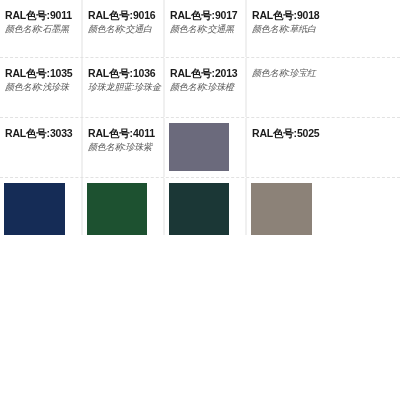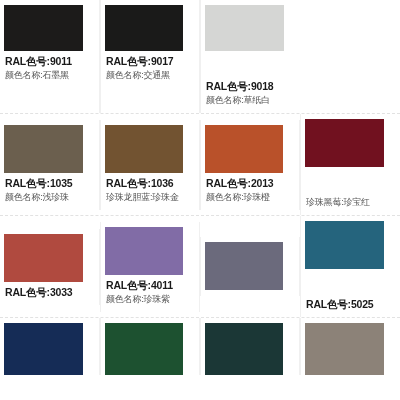--- a/index.html
+++ b/index.html
@@ -23,36 +23,35 @@
     display: flex;
     width: 400px;
     box-sizing: border-box;
     position: relative;
   }
   .row + .row {
     border-top: 1px dashed #e2e2e2;
     align-items: center;
   }
   .card {
-    width: 100px;
+    width: 82px;
     box-sizing: border-box;
     padding: 5px 16px 6px 4px;
     background: #ffffff;
     border: 1px solid #f0f0f0;
     border-top: none;
     border-bottom: none;
     display: flex;
-    flex-direction: column;
+    flex-direction: row;
   }
   .card:first-child {
     border-left: none;
   }
   .card:last-child {
     border-right: none;
-    gap: 25px;
   }
   .swatch {
     width: 100%;
     height: 46px;
     display: block;
     box-sizing: border-box;
   }
   .swatch.tall {
     height: 48px;
   }
@@ -67,39 +66,47 @@
     white-space: nowrap;
     letter-spacing: -0.2px;
   }
   .ral-name {
     font-size: 9px;
     color: #555555;
     line-height: 13px;
     white-space: nowrap;
     letter-spacing: -0.2px;
     margin-top: 1px;
+    font-style: italic;
   }
   .row-partial .card {
     padding-bottom: 0;
   }
   .row-partial .swatch {
     height: 52px;
   }
 </style>
 </head>
 <body>
 
 <div class="grid">
 
   <div class="row">
     <div class="card">
       <span class="swatch" style="background-color: rgb(28, 27, 26);"></span>
       <div class="meta">
         <div class="ral-code">RAL色号:9011</div>
         <div class="ral-name">颜色名称:石墨黑</div>
+      </div>
+    </div>
+    <div class="card">
+      <span class="swatch" style="background-color: rgb(244, 244, 242);"></span>
+      <div class="meta">
+        <div class="ral-code">RAL色号:9016</div>
+        <div class="ral-name">颜色名称:交通白</div>
       </div>
     </div>
     <div class="card">
       <span class="swatch" style="background-color: rgb(26, 26, 25);"></span>
       <div class="meta">
         <div class="ral-code">RAL色号:9017</div>
         <div class="ral-name">颜色名称:交通黑</div>
       </div>
     </div>
     <div class="card">
@@ -129,21 +136,21 @@
     <div class="card">
       <span class="swatch tall" style="background-color: rgb(185, 81, 42);"></span>
       <div class="meta">
         <div class="ral-code">RAL色号:2013</div>
         <div class="ral-name">颜色名称:珍珠橙</div>
       </div>
     </div>
     <div class="card">
       <span class="swatch tall" style="background-color: rgb(113, 17, 31);"></span>
       <div class="meta">
-        <div class="ral-name">珍珠黑莓:珍宝红</div>
+        <div class="ral-name">颜色名称:珍宝红</div>
       </div>
     </div>
   </div>
 
   <div class="row">
     <div class="card">
       <span class="swatch tall" style="background-color: rgb(176, 74, 63);"></span>
       <div class="meta">
         <div class="ral-code">RAL色号:3033</div>
       </div>

